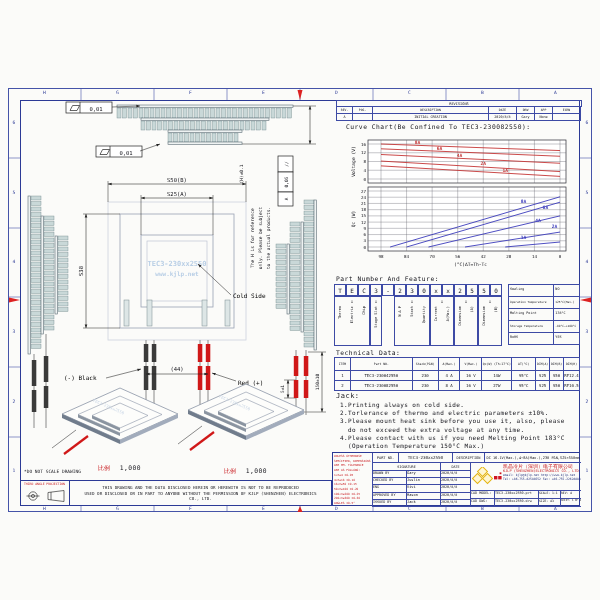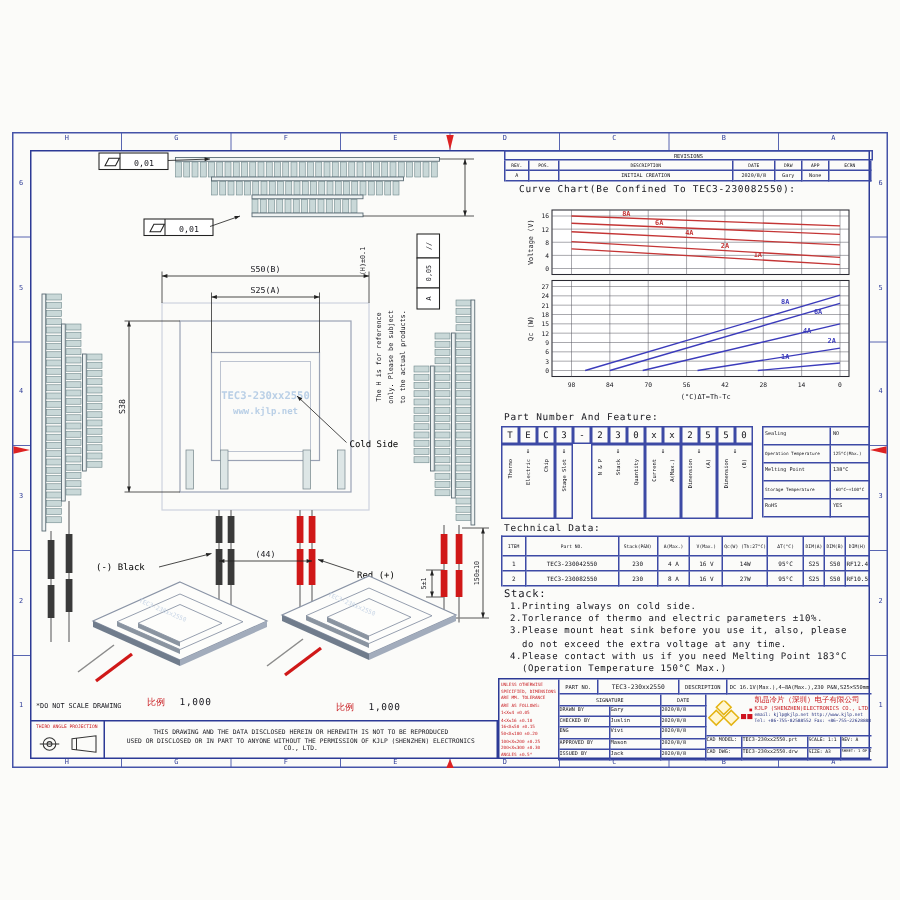--- a/index.html
+++ b/index.html
@@ -307,21 +307,21 @@
       <div class="cell ctr t4" style="width:22px;height:10px;">8 A</div>
       <div class="cell ctr t4" style="width:22px;height:10px;">16 V</div>
       <div class="cell ctr t4" style="width:30px;height:10px;">27W</div>
       <div class="cell ctr t4" style="width:24px;height:10px;">95°C</div>
       <div class="cell ctr t4" style="width:14px;height:10px;">S25</div>
       <div class="cell ctr t4" style="width:14px;height:10px;">S50</div>
       <div class="cell ctr t4" style="width:16px;height:10px;">RF10.5</div>
     </div>
   </div>
 
-  <div class="abs t7" style="left:336px;top:392px;letter-spacing:.5px;">Stack:</div>
+  <div class="abs t7" style="left:336px;top:392px;letter-spacing:.5px;">Jack:</div>
   <div class="abs" style="left:340px;top:401px;width:240px;">
     <div class="note-line">1.Printing always on cold side.</div>
     <div class="note-line">2.Torlerance of thermo and electric parameters ±10%.</div>
     <div class="note-line">3.Please mount heat sink before you use it, also, please</div>
     <div class="note-line">  do not exceed the extra voltage at any time.</div>
     <div class="note-line">4.Please contact with us if you need Melting Point 183°C</div>
     <div class="note-line">  (Operation Temperature 150°C Max.)</div>
   </div>
 
   <div class="abs t45" style="left:24px;top:469px;">*DO NOT SCALE DRAWING</div>

